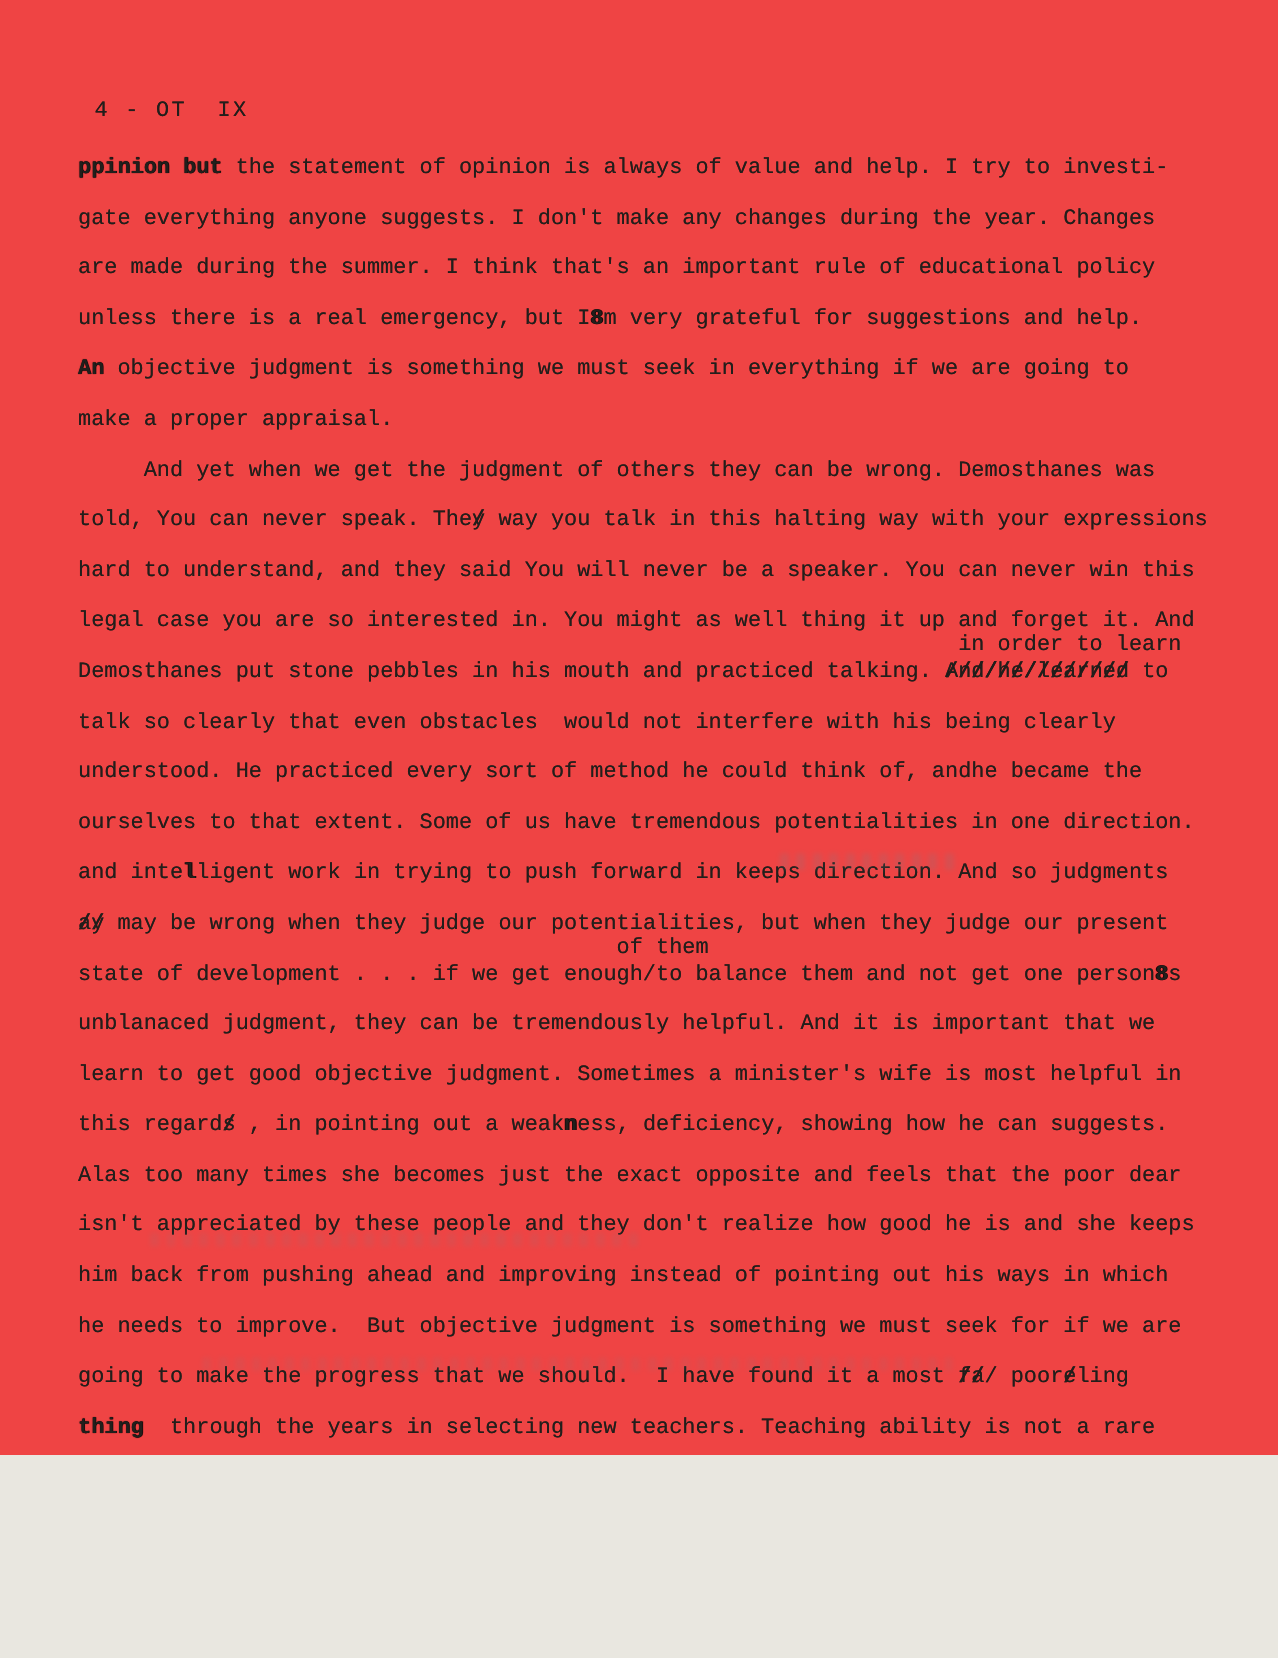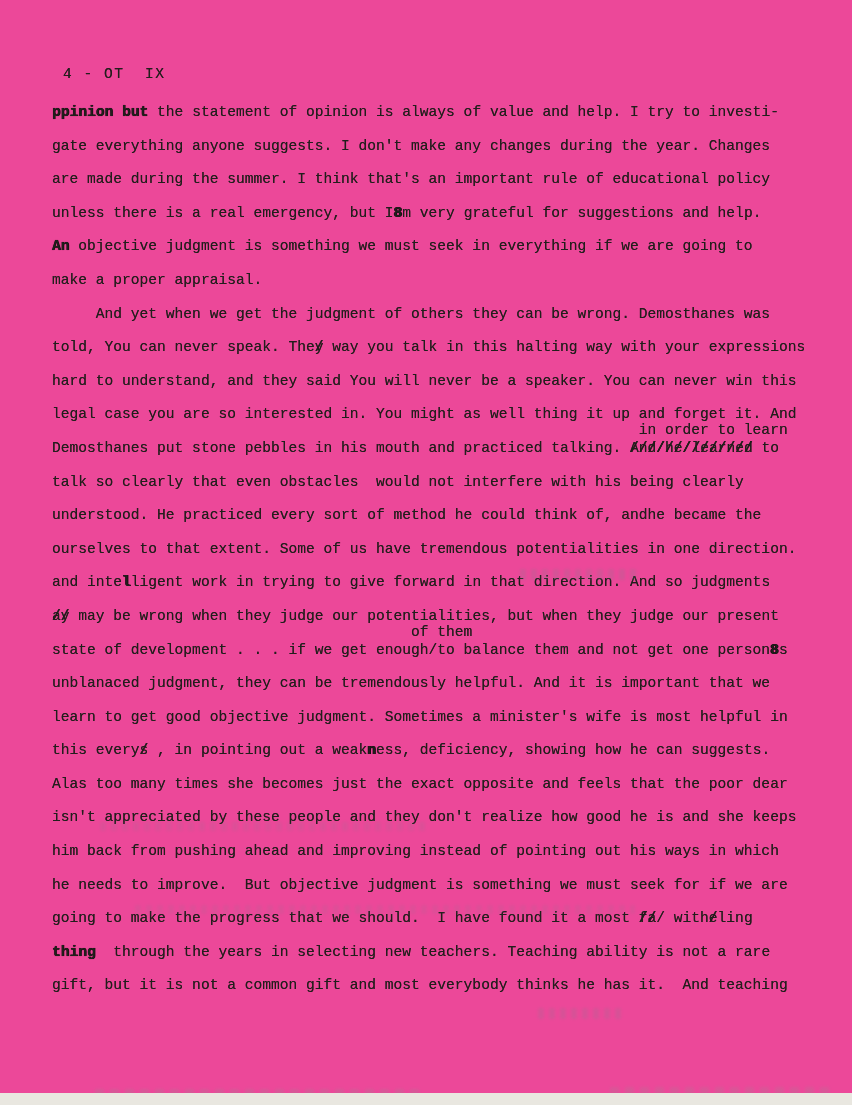--- a/index.html
+++ b/index.html
@@ -1,19 +1,19 @@
 <!DOCTYPE html>
 <html><head>
 <meta charset="utf-8">
 <style>
   html,body { margin:0; padding:0; background:#e9e7e0; }
   .page {
     position:relative;
-    width:852px; height:1093px;
-    background:#ec4899;
+    width:852px; height:970px;
+    background:#ef4444;
     overflow:hidden;
     font-family:"Liberation Mono", monospace;
     font-size:14.6px;
     color:#211f1c;
   }
   .hdr {
     position:absolute; left:63px; top:66px;
     white-space:pre; letter-spacing:1.5px;
     text-shadow:0 0 .35px rgba(20,18,15,.75);
   }
@@ -62,32 +62,32 @@
       <div class="line"><span>make a proper appraisal.</span></div>
       <div class="line"><span>     And yet when we get the judgment of others they can be wrong. Demosthanes was</span></div>
       <div class="line"><span>told, You can never speak. The</span><span class="xc">y</span><span> way you talk in this halting way with your expressions</span></div>
       <div class="line"><span>hard to understand, and they said You will never be a speaker. You can never win this</span></div>
       <div class="line"><span>legal case you are so interested in. You might as well thing it up and forget it. And</span></div>
       <div class="line insert"><span>                                                                   in order to learn</span></div>
       <div class="line"><span>Demosthanes put stone pebbles in his mouth and practiced talking. </span><span class="xc">A</span><span class="xc">n</span><span class="xc">d</span><span class="xc">/</span><span class="xc">h</span><span class="xc">e</span><span class="xc">/</span><span class="xc">l</span><span class="xc">e</span><span class="xc">a</span><span class="xc">r</span><span class="xc">n</span><span class="xc">e</span><span class="xc">d</span><span> to</span></div>
       <div class="line"><span>talk so clearly that even obstacles  would not interfere with his being clearly</span></div>
       <div class="line"><span>understood. He practiced every sort of method he could think of, andhe became the</span></div>
       <div class="line"><span>ourselves to that extent. Some of us have tremendous potentialities in one direction.</span></div>
-      <div class="line"><span>and inte</span><span class="o">l</span><span>ligent work in trying to give forward in that direction. And so judgments</span></div>
+      <div class="line"><span>and inte</span><span class="o">l</span><span>ligent work in trying to push forward in keeps direction. And so judgments</span></div>
       <div class="line"><span class="xc">a</span><span class="xc">y</span><span> may be wrong when they judge our potentialities, but when they judge our present</span></div>
       <div class="line insert"><span>                                         of them</span></div>
       <div class="line"><span>state of development . . . if we get enough/to balance them and not get one person</span><span class="o">8</span><span>s</span></div>
       <div class="line"><span>unblanaced judgment, they can be tremendously helpful. And it is important that we</span></div>
       <div class="line"><span>learn to get good objective judgment. Sometimes a minister's wife is most helpful in</span></div>
-      <div class="line"><span>this every</span><span class="xc">s</span><span> , in pointing out a weak</span><span class="o">n</span><span>ess, deficiency, showing how he can suggests.</span></div>
+      <div class="line"><span>this regard</span><span class="xc">s</span><span> , in pointing out a weak</span><span class="o">n</span><span>ess, deficiency, showing how he can suggests.</span></div>
       <div class="line"><span>Alas too many times she becomes just the exact opposite and feels that the poor dear</span></div>
       <div class="line"><span>isn't appreciated by these people and they don't realize how good he is and she keeps</span></div>
       <div class="line"><span>him back from pushing ahead and improving instead of pointing out his ways in which</span></div>
       <div class="line"><span>he needs to improve.  But objective judgment is something we must seek for if we are</span></div>
-      <div class="line"><span>going to make the progress that we should.  I have found it a most </span><span class="xc">f</span><span class="xc">a</span><span>/ with</span><span class="xc">e</span><span>ling</span></div>
+      <div class="line"><span>going to make the progress that we should.  I have found it a most </span><span class="xc">f</span><span class="xc">a</span><span>/ poor</span><span class="xc">e</span><span>ling</span></div>
       <div class="line"><span class="b">thing</span><span>  through the years in selecting new teachers. Teaching ability is not a rare</span></div>
       <div class="line"><span>gift, but it is not a common gift and most everybody thinks he has it.  And teaching</span></div>
     </div>
 
   <div class="smudge sm-text" style="left:520px; top:569px; width:118px; height:11px; opacity:.35;"></div>
   <div class="smudge sm-text" style="left:100px; top:822px; width:330px; height:9px; opacity:.22;"></div>
   <div class="smudge sm-text" style="left:135px; top:905px; width:500px; height:9px; opacity:.2;"></div>
   <div class="smudge sm-text" style="left:538px; top:1008px; width:85px; height:11px; opacity:.3;"></div>
   <div class="smudge sm-soft" style="left:95px; top:1089px; width:330px; height:9px; opacity:.4;"></div>
   <div class="smudge sm-soft" style="left:610px; top:1087px; width:220px; height:8px; opacity:.35;"></div>

